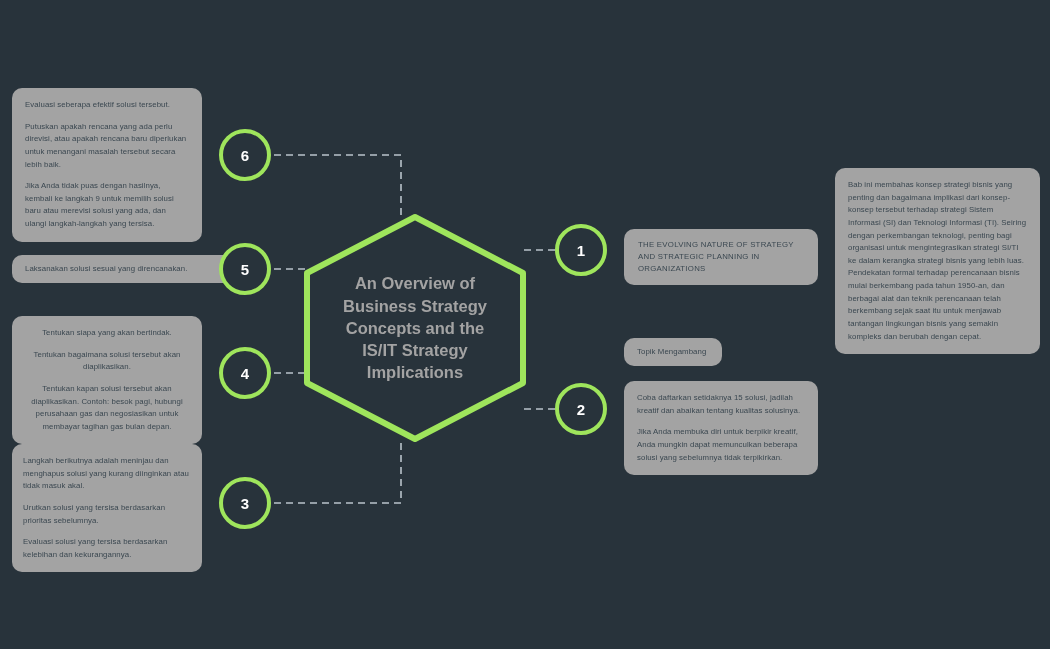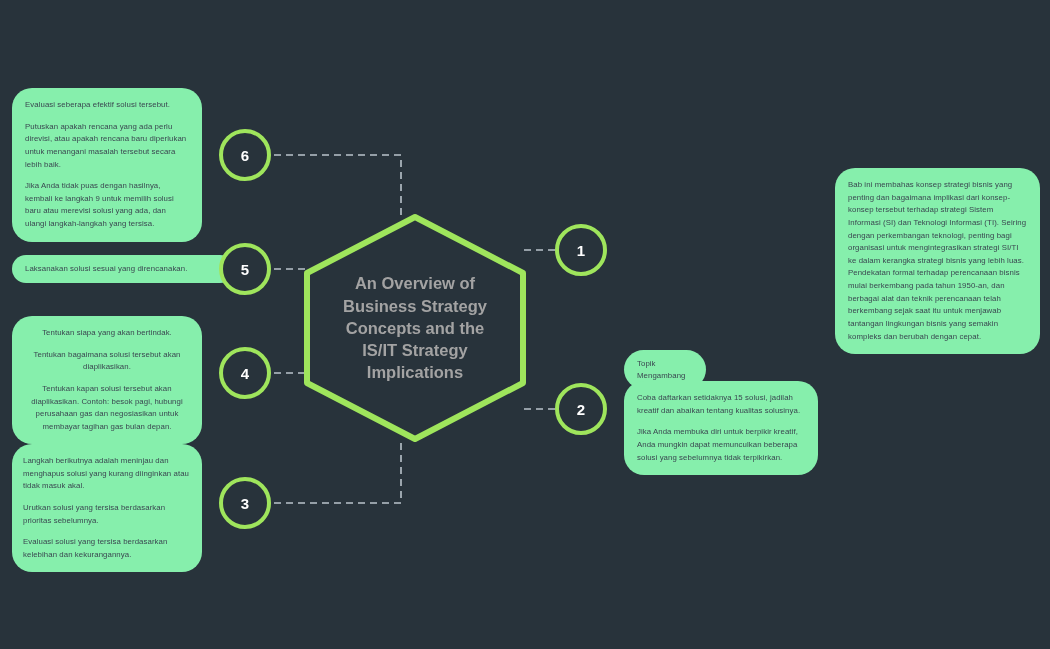--- a/index.html
+++ b/index.html
@@ -30,22 +30,22 @@
     top: 0;
     width: 1050px;
     height: 649px;
     pointer-events: none;
     z-index: 1;
   }
 
   
   .card {
     position: absolute;
-    background: #86efac;
-    border-radius: 20px;
+    background: #a3a3a3;
+    border-radius: 10px;
     color: #3a4750;
     font-size: 7.8px;
     line-height: 1.62;
     padding: 11px 13px;
     z-index: 3;
     letter-spacing: 0.01em;
   }
 
   .card p { margin: 0; }
   .card p + p { margin-top: 9px; }
@@ -60,21 +60,21 @@
     letter-spacing: 0.035em;
     line-height: 1.55;
   }
 
   
   #card-step6      { left: 12px;  top: 88px;  width: 190px; }
   #card-step5      { left: 12px;  top: 255px; width: 222px; }
   #card-step4      { left: 12px;  top: 316px; width: 190px; text-align: center; }
   #card-step3      { left: 12px;  top: 444px; width: 190px; padding-left: 11px; }
   #card-topic1     { left: 624px; top: 229px; width: 194px; }
-  #card-floating   { left: 624px; top: 350px; width: 82px;  }
+  #card-floating   { left: 624px; top: 338px; width: 98px;  }
   #card-topic2     { left: 624px; top: 381px; width: 194px; }
   #card-chapter    { left: 835px; top: 168px; width: 205px; }
 
   
   .node {
     position: absolute;
     width: 52px;
     height: 52px;
     border-radius: 50%;
     border: 4px solid #9fe55c;
@@ -188,20 +188,23 @@
       <p>Tentukan bagaimana solusi tersebut akan diaplikasikan.</p>
       <p>Tentukan kapan solusi tersebut akan diaplikasikan. Contoh: besok pagi, hubungi perusahaan gas dan negosiasikan untuk membayar tagihan gas bulan depan.</p>
     </div>
 
   <div class="card" id="card-step3">
       <p>Langkah berikutnya adalah meninjau dan menghapus solusi yang kurang diinginkan atau tidak masuk akal.</p>
       <p>Urutkan solusi yang tersisa berdasarkan prioritas sebelumnya.</p>
       <p>Evaluasi solusi yang tersisa berdasarkan kelebihan dan kekurangannya.</p>
     </div>
 
+  <div class="card caps" id="card-topic1">
+      <p>THE EVOLVING NATURE OF STRATEGY AND STRATEGIC PLANNING IN ORGANIZATIONS</p>
+    </div>
 
   <div class="card compact" id="card-floating">
       <p>Topik Mengambang</p>
     </div>
 
   <div class="card" id="card-topic2">
       <p>Coba daftarkan setidaknya 15 solusi, jadilah kreatif dan abaikan tentang kualitas solusinya.</p>
       <p>Jika Anda membuka diri untuk berpikir kreatif, Anda mungkin dapat memunculkan beberapa solusi yang sebelumnya tidak terpikirkan.</p>
     </div>
 

